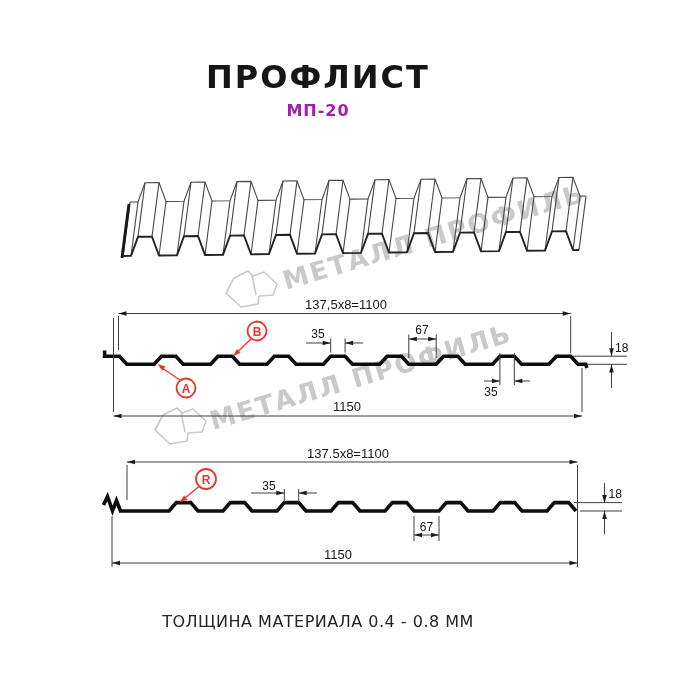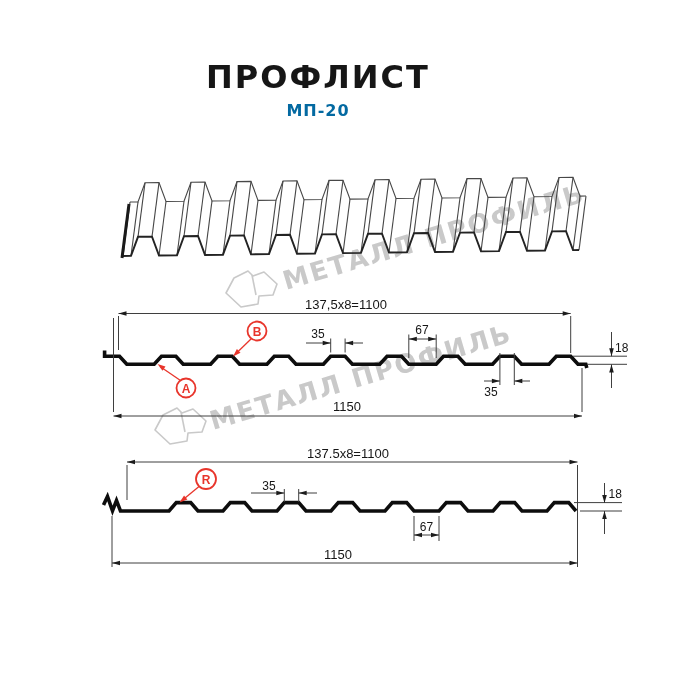--- a/index.html
+++ b/index.html
@@ -1,21 +1,21 @@
 <!DOCTYPE html>
 <html style="--red: #e8352b; --ink: #0d0d0d; --wm: #c9c9c9;"><head>
 <meta charset="utf-8">
 <style>
   html,body{margin:0;padding:0;background:#ffffff;}
   .page{position:relative;width:636px;height:700px;background:#fff;overflow:hidden;
         font-family:"DejaVu Sans",sans-serif;}
   .title{position:absolute;top:58px;left:0;width:100%;text-align:center;
          font-size:32px;font-weight:800;letter-spacing:2px;color:#161616;}
   .subtitle{position:absolute;top:101px;left:0;width:100%;text-align:center;
-         font-size:16px;font-weight:600;letter-spacing:1px;color:#0369a1;}
+         font-size:16px;font-weight:600;letter-spacing:1px;color:#a21caf;}
   .footer{position:absolute;top:612px;left:0;width:100%;text-align:center;
          font-size:16px;font-weight:500;letter-spacing:.5px;color:#242424;}
   svg.draw{position:absolute;left:0;top:0;}
   text.dim{font-family:"Liberation Sans",sans-serif;font-size:13px;fill:#161616;}
   text.dims{font-family:"Liberation Sans",sans-serif;font-size:12px;fill:#161616;}
   text.mk{font-family:"Liberation Sans",sans-serif;font-size:12px;font-weight:700;fill:var(--red);}
   .wm-t{font-family:"DejaVu Sans",sans-serif;font-size:26px;font-weight:700;
         letter-spacing:2px;fill:var(--wm);}
   .wm-s{fill:none;stroke:var(--wm);stroke-width:1.6;stroke-linejoin:round;}
   .pf{fill:none;stroke:var(--ink);stroke-width:3.6;stroke-linejoin:miter;}
@@ -192,13 +192,14 @@
       <text class="dims" x="426.5" y="531" text-anchor="middle">67</text>
       <text class="dims" x="608.5" y="498">18</text>
 
       <line class="rl" x1="199" y1="486.5" x2="182" y2="500.5"></line>
       <polygon class="ra" points="179.5,502.5 184.05,495.4 187.35,499.4"></polygon>
       <circle class="rc" cx="206" cy="479" r="10"></circle>
       <text class="mk" x="206" y="483.5" text-anchor="middle">R</text>
     </g>
   </svg>
 
+  <div class="footer">ТОЛЩИНА МАТЕРИАЛА 0.4 - 0.8 ММ</div>
 </div>
 
 </body></html>

